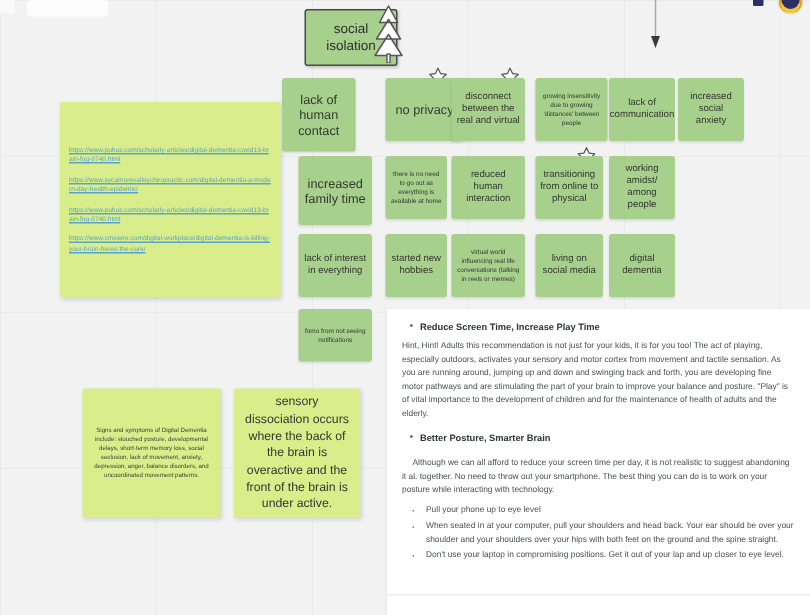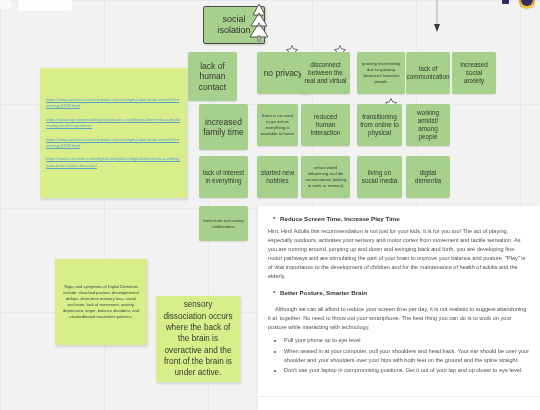--- a/index.html
+++ b/index.html
@@ -148,21 +148,21 @@
     <a href="#">https://www.puhus.com/scholarly-articles/digital-dementia-covid19-brain-fog-8748.html</a>
     <a href="#">https://www.sycamorevalleychiropractic.com/digital-dementia-a-modern-day-health-epidemic/</a>
     <a href="#">https://www.puhus.com/scholarly-articles/digital-dementia-covid19-brain-fog-8748.html</a>
     <a href="#">https://www.cmswire.com/digital-workplace/digital-dementia-is-killing-your-brain-heres-the-cure/</a>
   </div>
 
   <div class="note note-symptoms" style="left:55px; top:259px; width:92px; height:86px;">
     <span>Signs and symptoms of Digital Dementia include: slouched posture, developmental delays, short-term memory loss, social seclusion, lack of movement, anxiety, depression, anger, balance disorders, and uncoordinated movement patterns.</span>
   </div>
 
-  <div class="note note-sensory" style="left:156px; top:259px; width:84px; height:86px;margin-top:37px;">
+  <div class="note note-sensory" style="left:156px; top:259px; width:84px; height:86px;">
     <span>sensory dissociation occurs where the back of the brain is overactive and the front of the brain is under active.</span>
   </div>
 
   <div class="card lg" style="left: 188px; top: 52px; width: 49px; height: 49px;">
       <span>lack of human contact</span>
     </div>
     <div class="card lg" style="left: 257px; top: 52px; width: 52px; height: 42px;">
       <span>no privacy</span>
     </div>
     <div class="card md" style="left: 301px; top: 52px; width: 49px; height: 42px;">

